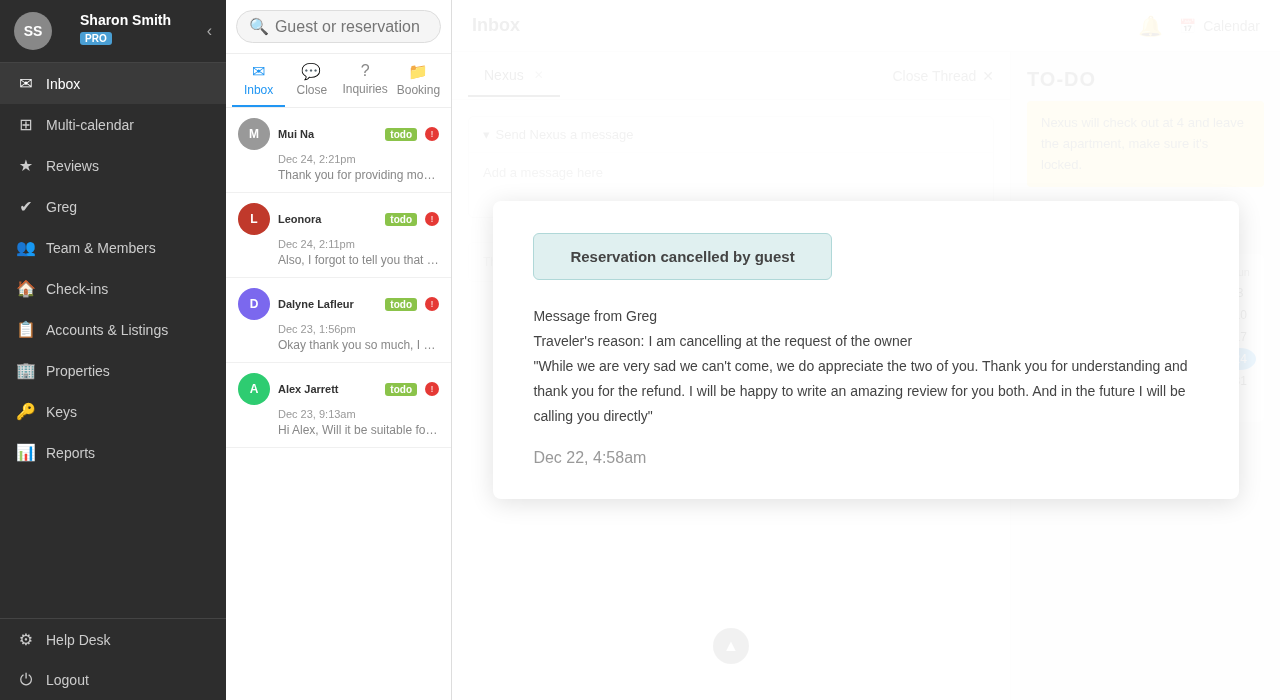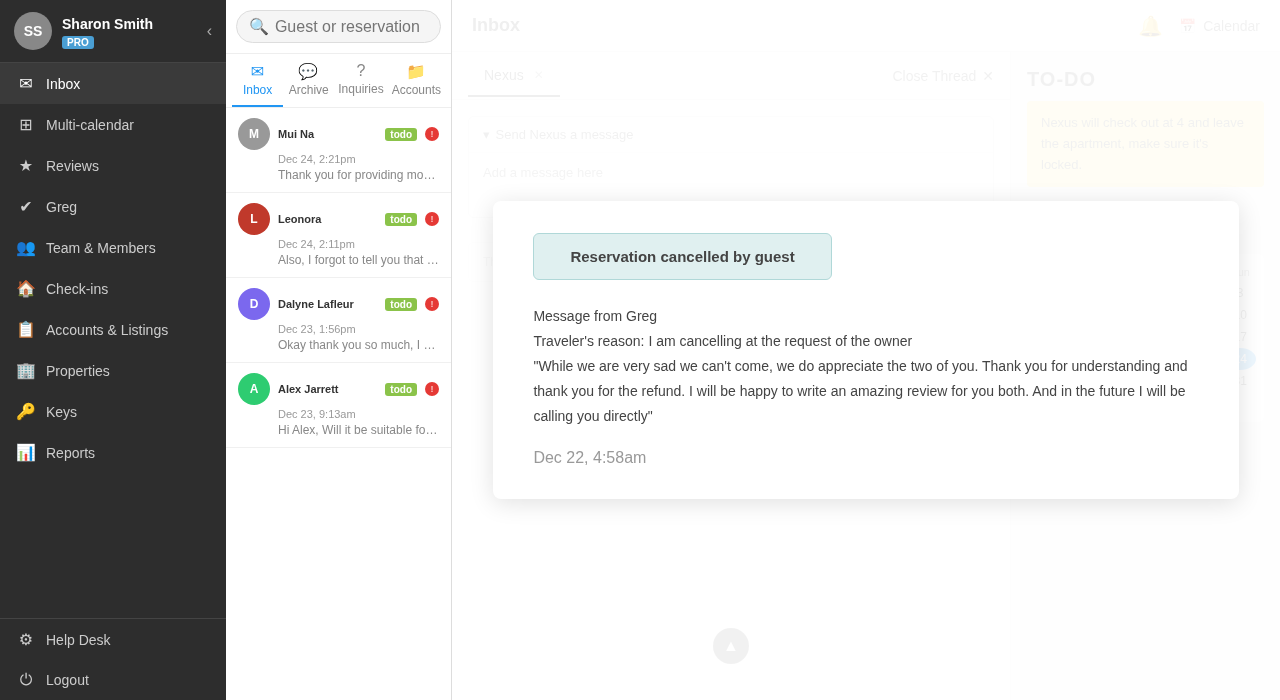--- a/index.html
+++ b/index.html
@@ -17,22 +17,22 @@
     }
     #sidebar-header {
       display: flex;
       align-items: center;
       justify-content: space-between;
       padding: 12px 14px;
       border-bottom: 1px solid #444;
     }
     .user-info {
       display: flex;
-      align-items: flex-end;
-      gap: 10px;
+      align-items: flex-start;
+      gap: 28px;
     }
     .avatar {
       width: 38px; height: 38px; border-radius: 50%;
       background: #888;
       display: flex; align-items: center; justify-content: center;
       font-size: 14px; font-weight: bold; color: #fff;
       flex-shrink: 0;
     }
     .user-name { font-size: 14px; font-weight: 600; }
     .pro-badge {
@@ -416,29 +416,29 @@
       <input type="text" placeholder="Guest or reservation" style="">
     </div>
   </div>
   <div class="inbox-tabs">
     <div class="inbox-tab active">
       <span class="tab-icon">✉</span>
       <span>Inbox</span>
     </div>
     <div class="inbox-tab">
       <span class="tab-icon">💬</span>
-      <span>Archive</span>
+      <span>Close</span>
     </div>
     <div class="inbox-tab">
       <span class="tab-icon">?</span>
       <span>Inquiries</span>
     </div>
     <div class="inbox-tab">
       <span class="tab-icon">📁</span>
-      <span>Accounts</span>
+      <span>Booking</span>
     </div>
   </div>
   <div class="inbox-list">
 
     <div class="inbox-item">
       <div class="inbox-item-header">
         <div class="inbox-avatar">M</div>
         <span class="inbox-name">Mui Na</span>
         <span class="todo-badge">todo</span>
         <span class="red-dot">!</span>

